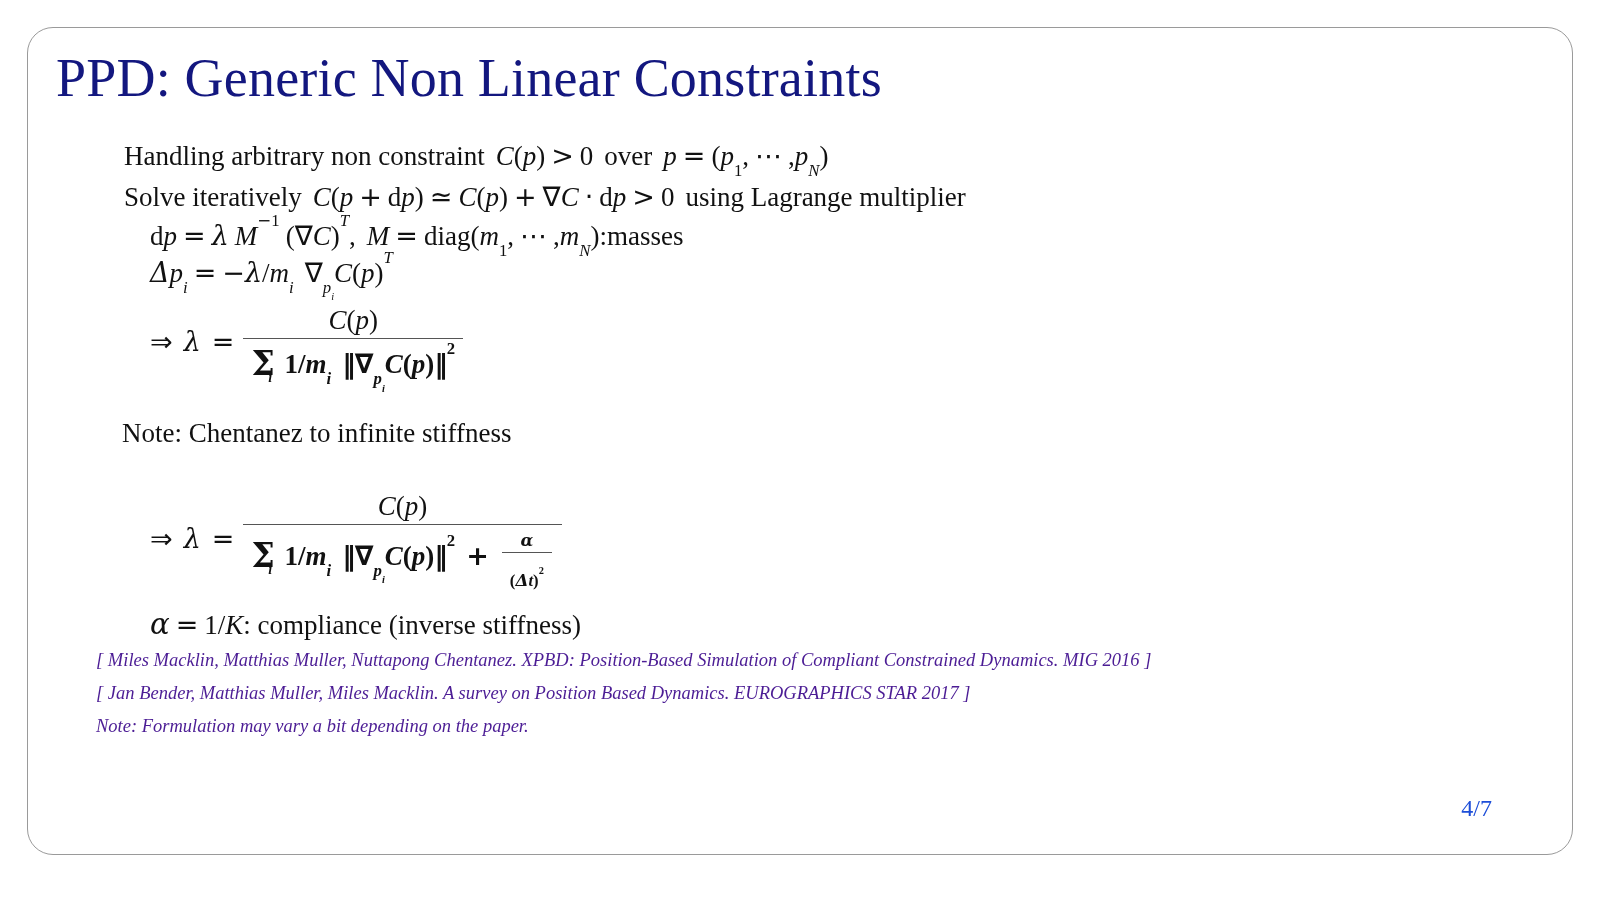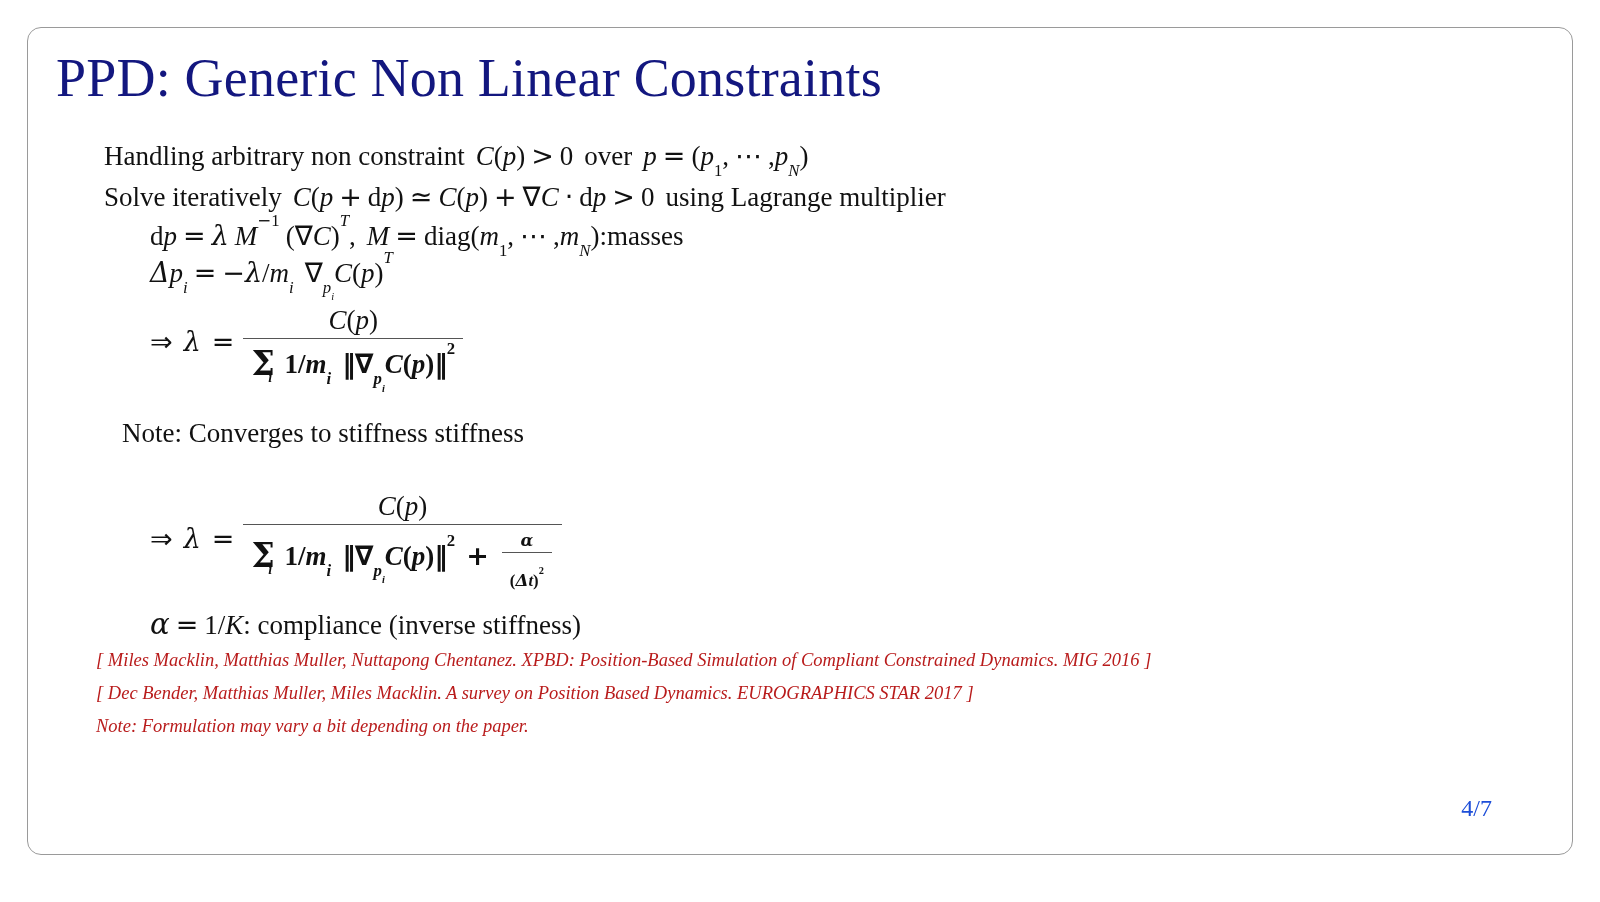--- a/index.html
+++ b/index.html
@@ -15,21 +15,21 @@
     overflow: hidden;
   }
 
   #slide-frame {
     position: absolute;
     left: 27px;
     top: 27px;
     width: 1546px;
     height: 828px;
     border: 1.5px solid #9a9a9a;
-    border-radius: 14px;
+    border-radius: 26px;
     box-sizing: border-box;
     background: #ffffff;
   }
 
   #slide-title {
     position: absolute;
     left: 28px;
     top: 22px;
     font-size: 54px;
     line-height: 1.06;
@@ -46,21 +46,21 @@
     width: 1450px;
   }
 
   .line {
     font-size: 27px;
     line-height: 1.0;
     white-space: nowrap;
     color: #111111;
   }
 
-  .l-text   { margin: 0 0 0 16px; padding: 6px 0 7px 0; }
+  .l-text   { margin: 0 0 0 36px; padding: 6px 0 7px 0; }
   .l-eq     { margin: 0 0 0 62px; padding: 4px 0 5px 0; }
 
   
   .mi { font-family: "Liberation Serif","DejaVu Serif",serif; font-style: italic; }
   .mup{ font-family: "Liberation Serif","DejaVu Serif",serif; font-style: normal; }
   .mgk{ font-family: "DejaVu Serif", serif; font-style: italic; }
   .op { font-family: "DejaVu Sans", sans-serif; font-style: normal; }
   .nab{ font-family: "DejaVu Sans", sans-serif; font-style: normal; }
   .sp { display: inline-block; width: 6px; }
   .sp2{ display: inline-block; width: 11px; }
@@ -122,21 +122,21 @@
 
   .note-line { font-size: 27px; margin: 0 0 0 34px; white-space: nowrap; }
   .prop-line { font-size: 27px; margin: 0 0 0 2px; white-space: nowrap; }
 
   .cite {
     font-size: 18.5px;
     font-style: italic;
     margin: 0 0 0 8px;
     padding: 6px 0 6px 0;
     white-space: nowrap;
-    color: #b91c1c;
+    color: #4c1d95;
   }
 
   #page-number {
     position: absolute;
     right: 80px;
     bottom: 32px;
     font-size: 24px;
     color: #1d4ed8;
   }
 </style>
@@ -164,34 +164,34 @@
     <div class="line l-eq">
       <span class="mgk">Δ</span><span class="mi">p</span><sub class="mi">i</sub><span class="sp"></span><span class="op">=</span><span class="sp"></span><span class="op">−</span><span class="mgk">λ</span><span class="mup">/</span><span class="mi">m</span><sub class="mi">i</sub><span class="sp2"></span><span class="nab">∇</span><sub><span class="mi">p</span><sub class="mi">i</sub></sub><span class="mi">C</span><span class="mup">(</span><span class="mi">p</span><span class="mup">)</span><sup class="mi">T</sup>
     </div>
 
     <div class="eq-frac-row l-eq">
       <span class="op">⇒</span><span class="sp2"></span><span class="mgk">λ</span><span class="sp2"></span><span class="op">=</span><span class="sp"></span><span class="frac"><span class="num"><span class="mi">C</span><span class="mup">(</span><span class="mi">p</span><span class="mup">)</span></span><span class="den"><span class="bigsum">Σ</span><span class="sumsub">i</span><span class="sp"></span><span class="mup">1/</span><span class="mi">m</span><sub class="mi">i</sub><span class="sp2"></span><span class="nrm">‖</span><span class="nab">∇</span><sub><span class="mi">p</span><sub class="mi">i</sub></sub><span class="mi">C</span><span class="mup">(</span><span class="mi">p</span><span class="mup">)</span><span class="nrm">‖</span><sup class="mup">2</sup></span></span>
     </div>
 
     <div class="gap-sm"></div>
 
-    <div class="note-line">Note: Converges to stiffness stiffness</div>
+    <div class="note-line">Note: Chentanez to infinite stiffness</div>
 
     <div class="gap-md"></div>
 
 
     <div class="eq-frac-row l-eq" style="padding-top:6px;">
       <span class="op">⇒</span><span class="sp2"></span><span class="mgk">λ</span><span class="sp2"></span><span class="op">=</span><span class="sp"></span><span class="frac"><span class="num"><span class="mi">C</span><span class="mup">(</span><span class="mi">p</span><span class="mup">)</span></span><span class="den"><span class="bigsum">Σ</span><span class="sumsub">i</span><span class="sp"></span><span class="mup">1/</span><span class="mi">m</span><sub class="mi">i</sub><span class="sp2"></span><span class="nrm">‖</span><span class="nab">∇</span><sub><span class="mi">p</span><sub class="mi">i</sub></sub><span class="mi">C</span><span class="mup">(</span><span class="mi">p</span><span class="mup">)</span><span class="nrm">‖</span><sup class="mup">2</sup><span class="sp2"></span><span class="op">+</span><span class="sp2"></span><span class="frac small"><span class="num"><span class="mgk">α</span></span><span class="den"><span class="mup">(</span><span class="mgk">Δ</span><span class="mi">t</span><span class="mup">)</span><sup class="mup">2</sup></span></span></span></span>
     </div>
 
     <div class="line l-eq" style="padding-top:6px;">
       <span class="mgk" style="font-size:1.08em;">α</span><span class="sp"></span><span class="op">=</span><span class="sp"></span><span class="mup">1/</span><span class="mi">K</span><span>: compliance (inverse stiffness)</span>
     </div>
 
     <div class="cite">[ Miles Macklin, Matthias Muller, Nuttapong Chentanez. XPBD: Position-Based Simulation of Compliant Constrained Dynamics. MIG 2016 ]</div>
-    <div class="cite">[ Dec Bender, Matthias Muller, Miles Macklin. A survey on Position Based Dynamics. EUROGRAPHICS STAR 2017 ]</div>
+    <div class="cite">[ Jan Bender, Matthias Muller, Miles Macklin. A survey on Position Based Dynamics. EUROGRAPHICS STAR 2017 ]</div>
     <div class="cite">Note: Formulation may vary a bit depending on the paper.</div>
 
   </div>
 
   <div id="page-number">4/7</div>
 
 </div>
 
 </body></html>

